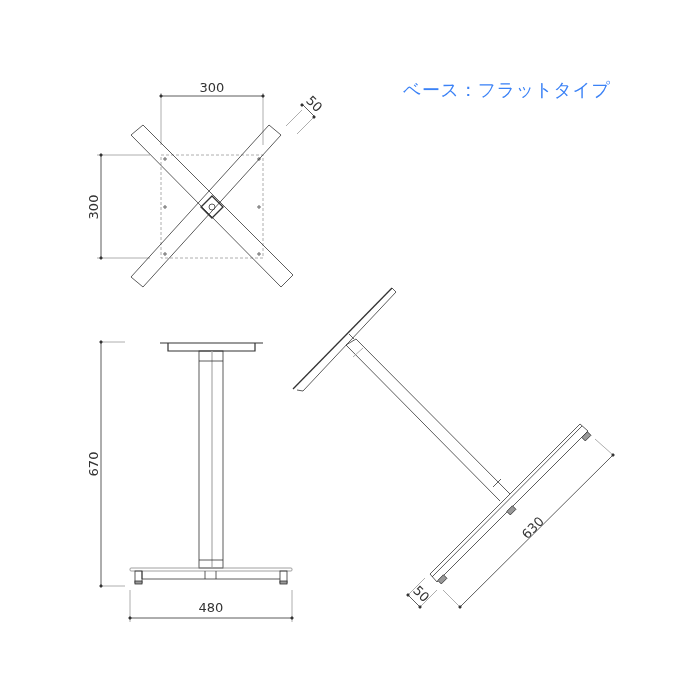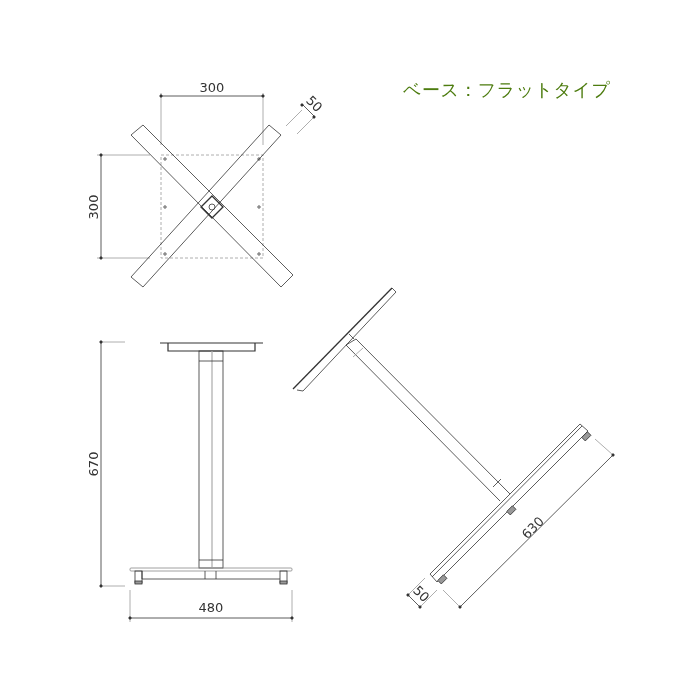--- a/index.html
+++ b/index.html
@@ -1,20 +1,20 @@
 <!DOCTYPE html>
 <html><head>
 <meta charset="utf-8">
 <style>
   html, body { margin: 0; padding: 0; background: #ffffff; }
   body { width: 700px; height: 700px; position: relative; overflow: hidden; font-family: "DejaVu Sans", sans-serif; }
   svg { position: absolute; left: 0; top: 0; }
   .title {
     position: absolute; left: 403px; top: 78px;
-    font-size: 18px; color: #4d7c0f; letter-spacing: 0.5px;
+    font-size: 18px; color: #3b82f6; letter-spacing: 0.5px;
     font-family: "DejaVu Sans", sans-serif;
   }
   .dim { font-family: "DejaVu Sans", sans-serif; font-size: 13px; fill: #333; }
 </style>
 </head>
 <body>
 
 <div class="title">ベース：フラットタイプ</div>
 
 <svg width="700" height="700" viewBox="0 0 700 700">

